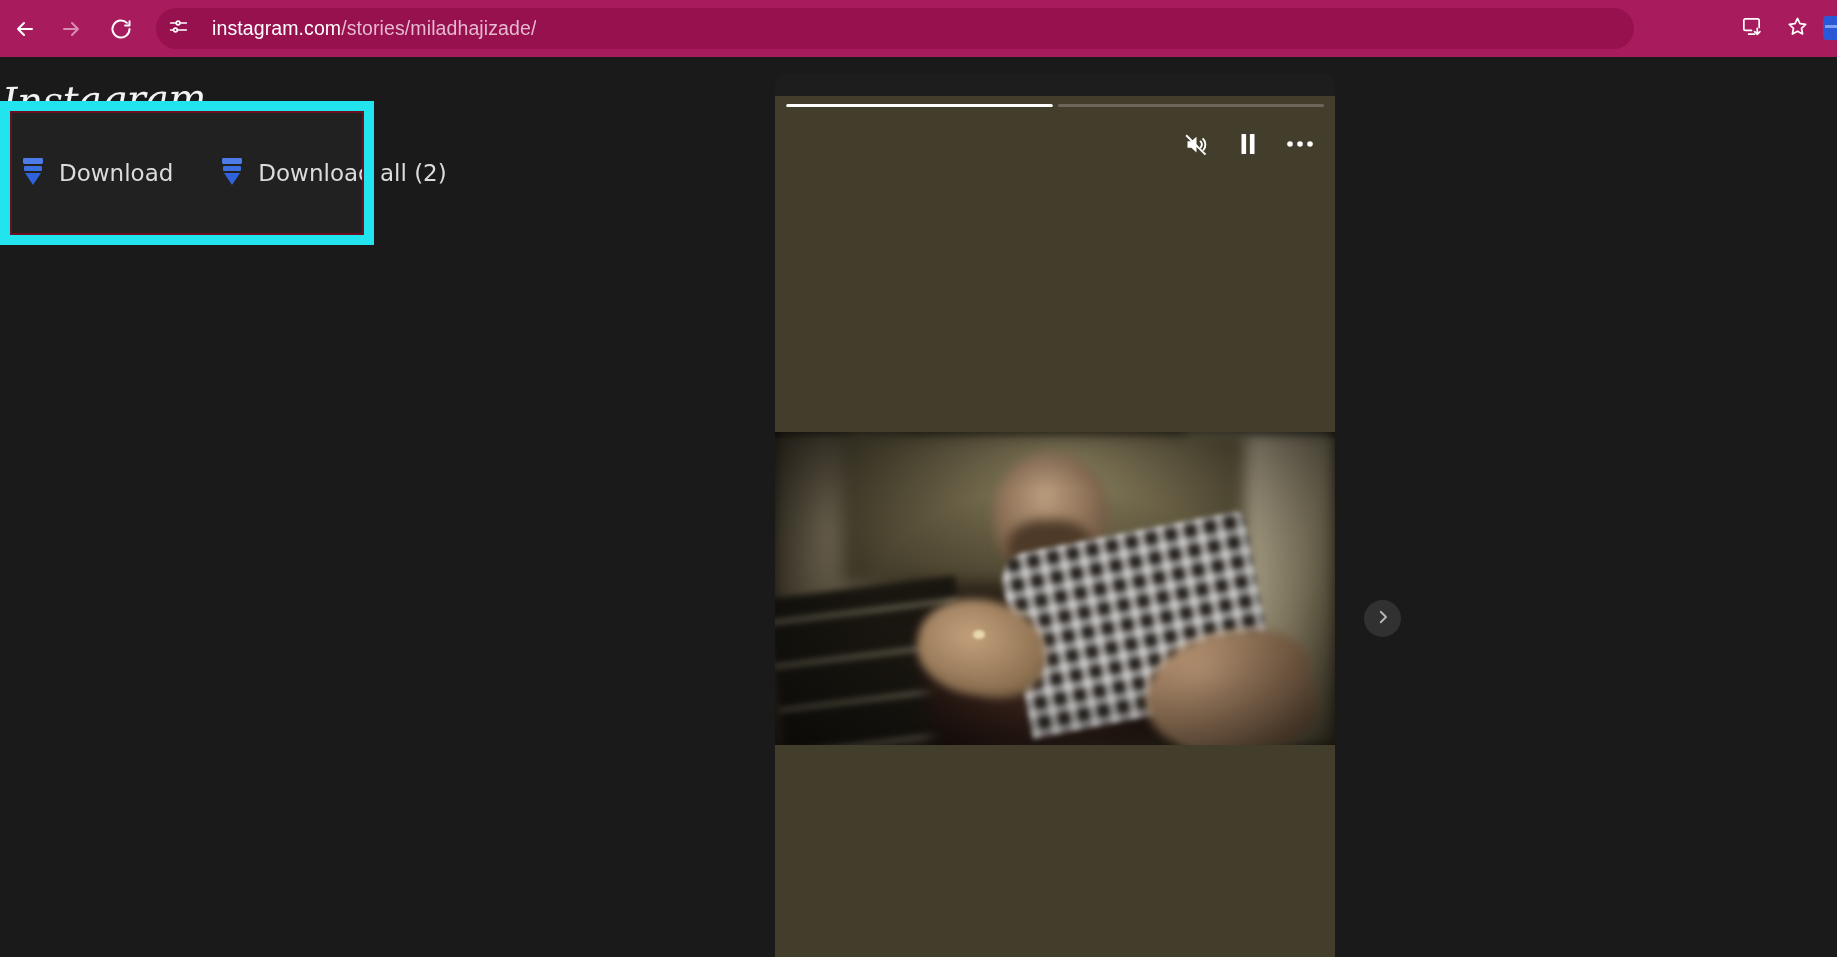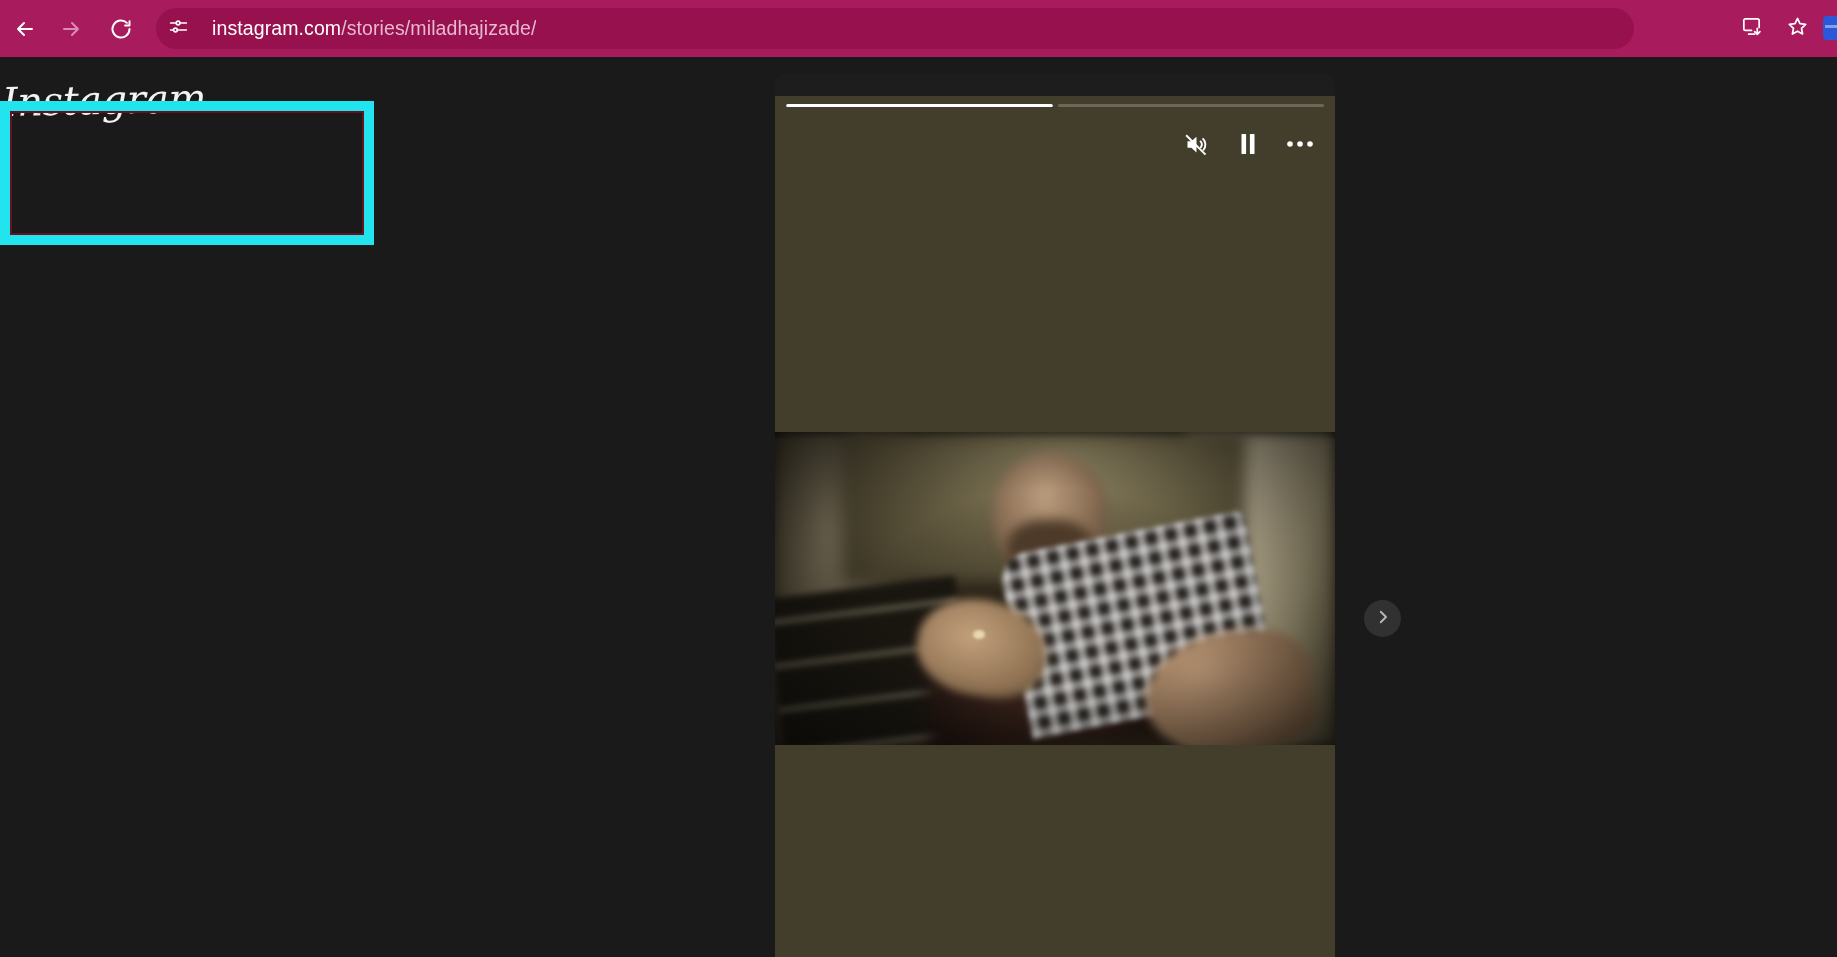--- a/index.html
+++ b/index.html
@@ -423,16 +423,40 @@
   </div>
 
   <div id="next-story-btn">
     <span>
       <svg width="18" height="18" viewBox="0 0 24 24" fill="none" stroke="#b9b9b9" stroke-width="2.4" stroke-linecap="round" stroke-linejoin="round">
         <path d="M9 5l7 7-7 7"></path>
       </svg>
     </span>
   </div>
 
+  <div id="download-bar">
+
+    <div class="dl-action" id="dl-single">
+      <span class="dl-icon">
+        <svg width="26" height="34" viewBox="0 0 26 34">
+          <rect x="3" y="2" width="20" height="6" rx="1.4" fill="#4d7ce8"></rect>
+          <rect x="4" y="10" width="18" height="5" rx="1.2" fill="#3b6fe0"></rect>
+          <path d="M5 17h16l-8 12z" fill="#2f63dd"></path>
+        </svg>
+      </span>
+      <span class="dl-label">Download</span>
+    </div>
+
+    <div class="dl-action" id="dl-all">
+      <span class="dl-icon">
+        <svg width="26" height="34" viewBox="0 0 26 34">
+          <rect x="3" y="2" width="20" height="6" rx="1.4" fill="#4d7ce8"></rect>
+          <rect x="4" y="10" width="18" height="5" rx="1.2" fill="#3b6fe0"></rect>
+          <path d="M5 17h16l-8 12z" fill="#2f63dd"></path>
+        </svg>
+      </span>
+      <span class="dl-label">Download all (2)</span>
+    </div>
+  </div>
 
   <div id="download-highlight"></div>
 
 </div>
 
 </body></html>

